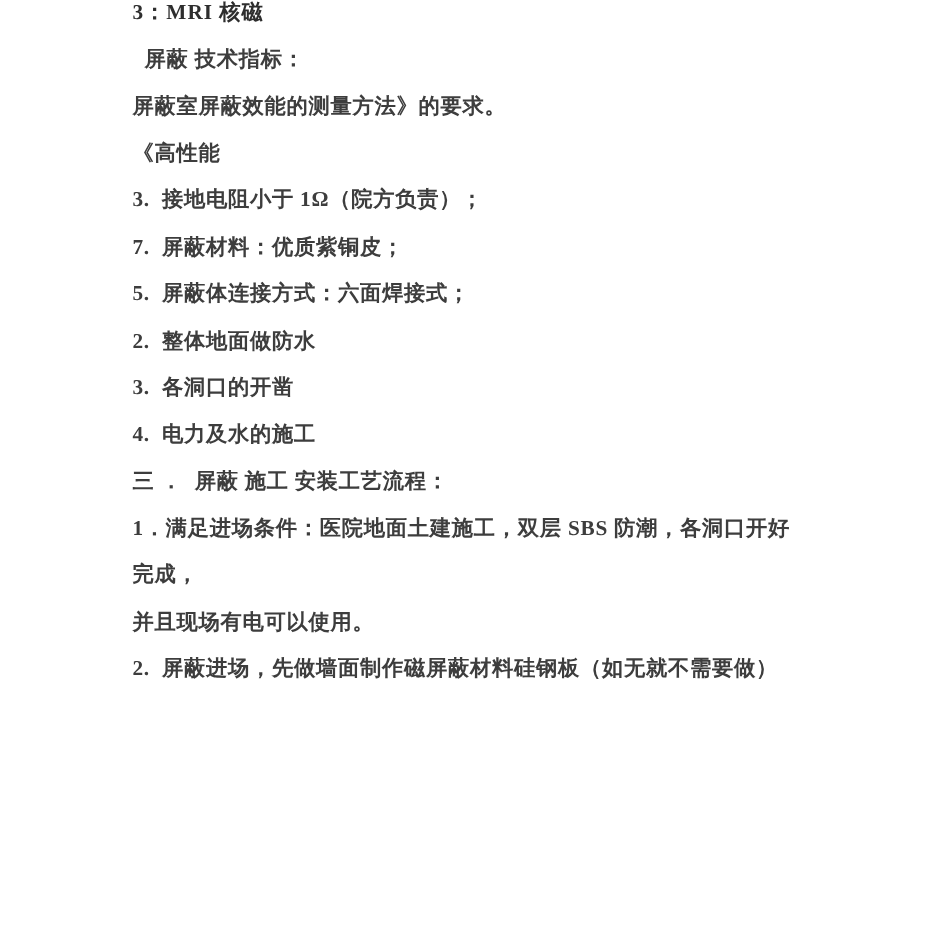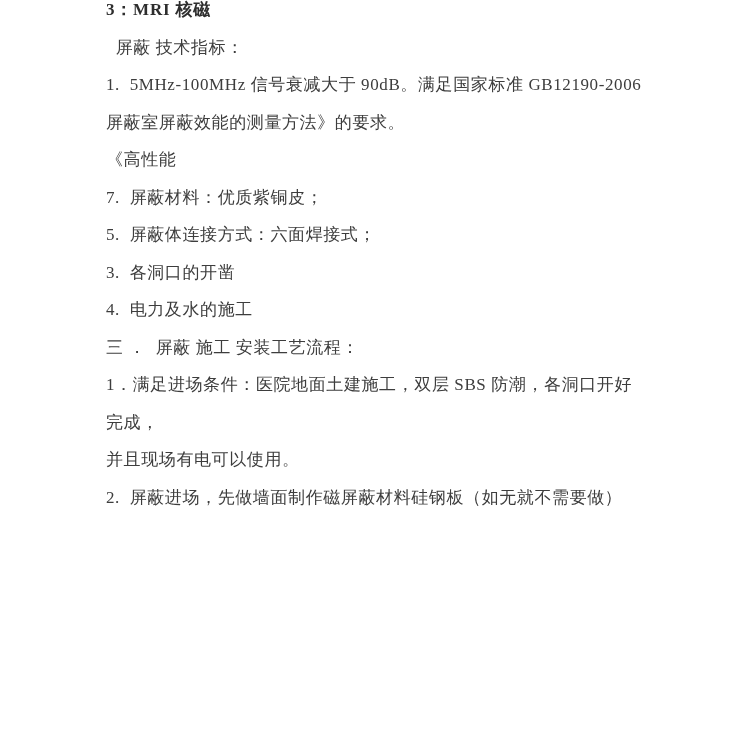--- a/index.html
+++ b/index.html
@@ -23,38 +23,40 @@
     font-family: "Liberation Serif", "DejaVu Serif", serif;
     font-size: 17px;
     line-height: 37.5px;
     color: #3d3d3d;
     letter-spacing: 0.6px;
   }
   .page p {
     margin: 0;
     padding: 0;
     white-space: pre;
+    font-weight: bold;
   }
   .page p.heading {
     font-weight: bold;
     color: #2e2e2e;
     letter-spacing: 0.8px;
   }
 </style>
 </head>
 <body>
 
 <div class="page">
   <p class="heading">3：MRI 核磁</p>
   <p>  屏蔽 技术指标：</p>
-  <p>1.  5MHz-100MHz 信号衰减大于 90dB。满足国家标准 GB12190-2006</p>
   <p>屏蔽室屏蔽效能的测量方法》的要求。</p>
   <p>《高性能</p>
+  <p>3.  接地电阻小于 1Ω（院方负责）；</p>
   <p>7.  屏蔽材料：优质紫铜皮；</p>
   <p>5.  屏蔽体连接方式：六面焊接式；</p>
+  <p>2.  整体地面做防水</p>
   <p>3.  各洞口的开凿</p>
   <p>4.  电力及水的施工</p>
   <p>三 ．  屏蔽 施工 安装工艺流程：</p>
   <p>1．满足进场条件：医院地面土建施工，双层 SBS 防潮，各洞口开好</p>
   <p>完成，</p>
   <p>并且现场有电可以使用。</p>
   <p>2.  屏蔽进场，先做墙面制作磁屏蔽材料硅钢板（如无就不需要做）</p>
 </div>
 
 </body></html>

